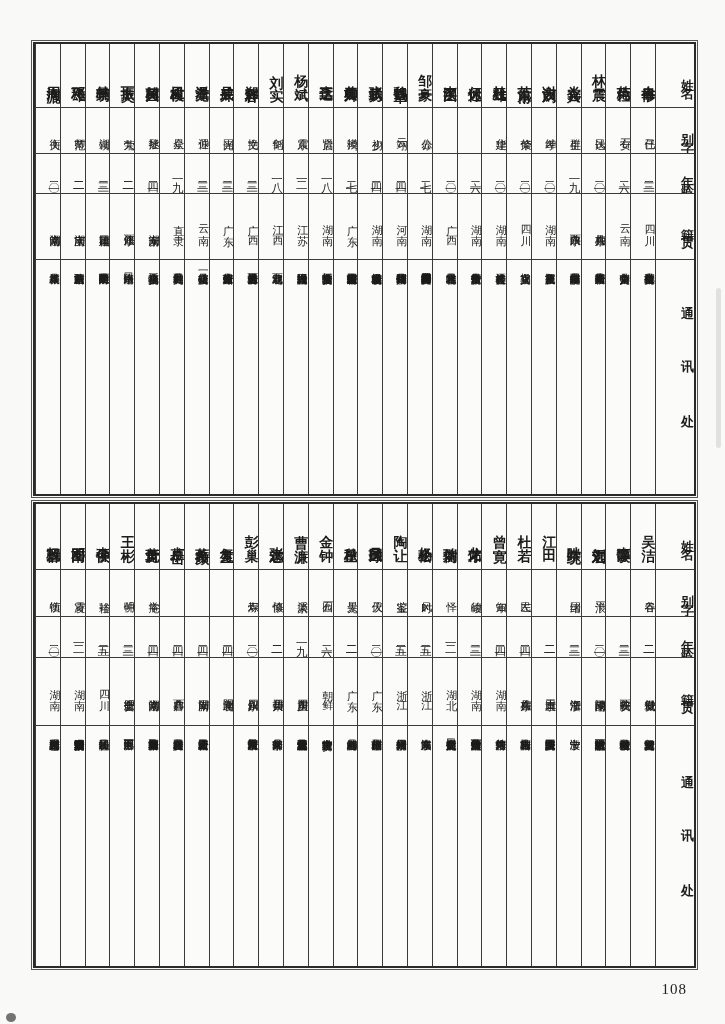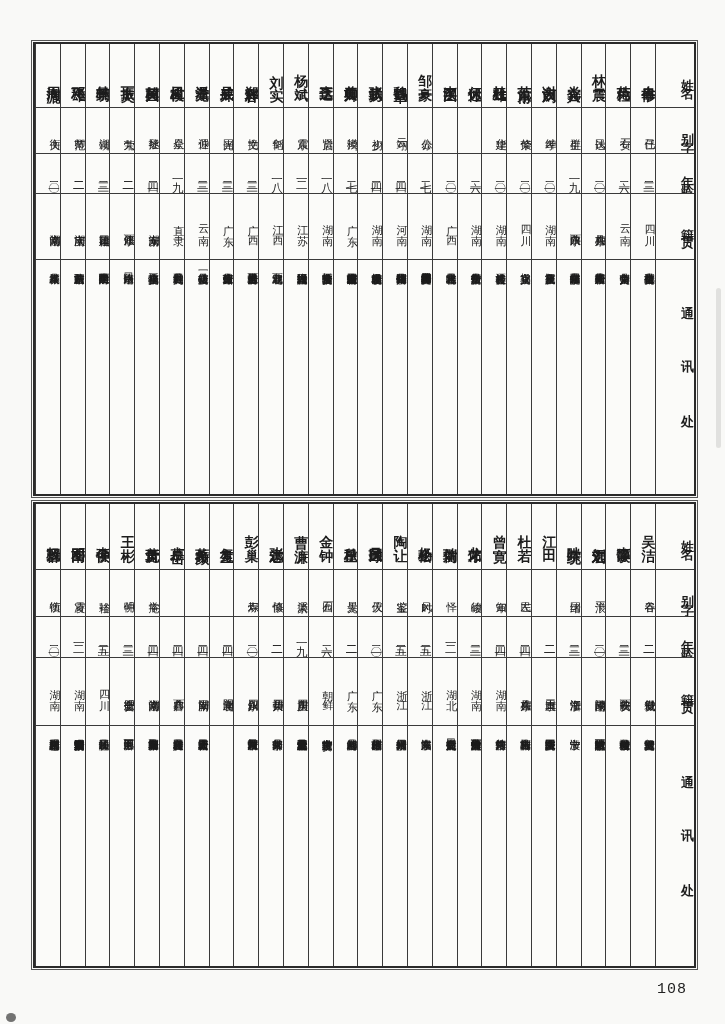--- a/index.html
+++ b/index.html
@@ -47,21 +47,21 @@
   .r-courtesy{height:10.2%;font-size:11px;}
   .r-age{height:8.9%;font-size:11.5px;}
   .r-origin{height:14.7%;font-size:11px;}
   .r-address{flex:1;border-bottom:none;font-size:10.5px;text-align:left;padding-top:5px;}
   .spread2{letter-spacing:0.95em;}      
   .hdr{font-weight:bold;font-size:13px;letter-spacing:0.55em;}
   .hdr-address{letter-spacing:4.2em;text-align:center;padding-top:0;}
   .page-number{
     position:absolute;right:38px;bottom:26px;
     font-size:15px;letter-spacing:1px;color:#222;
-    font-family:Liberation Mono, monospace;
+    font-family:Liberation Serif, serif;
     text-align:center;
   }
   .artifact{position:absolute;background:#9a9a96;border-radius:50%;opacity:.65;}
   .artifact-a{left:6px;bottom:2px;width:10px;height:9px;background:#2b2b2b;}
   .artifact-b{right:4px;top:288px;width:5px;height:160px;border-radius:3px;opacity:.25;}
 </style>
 </head>
 <body>
 
 <div class="sheet">

